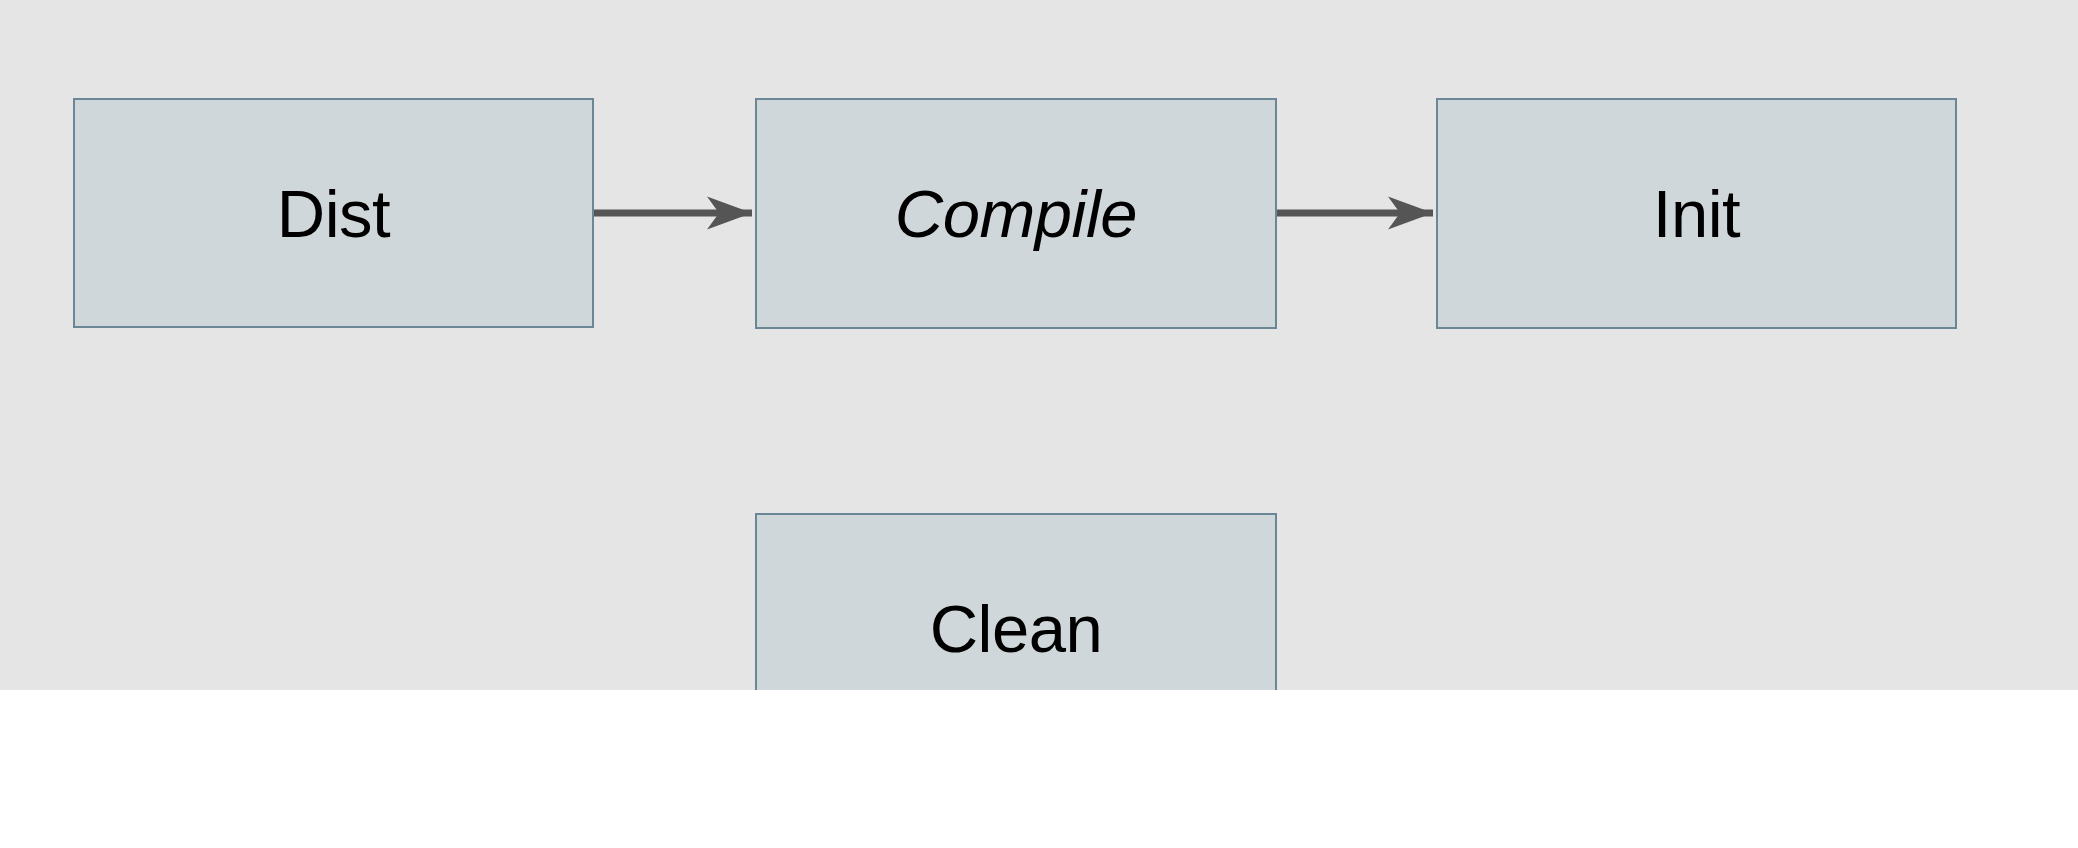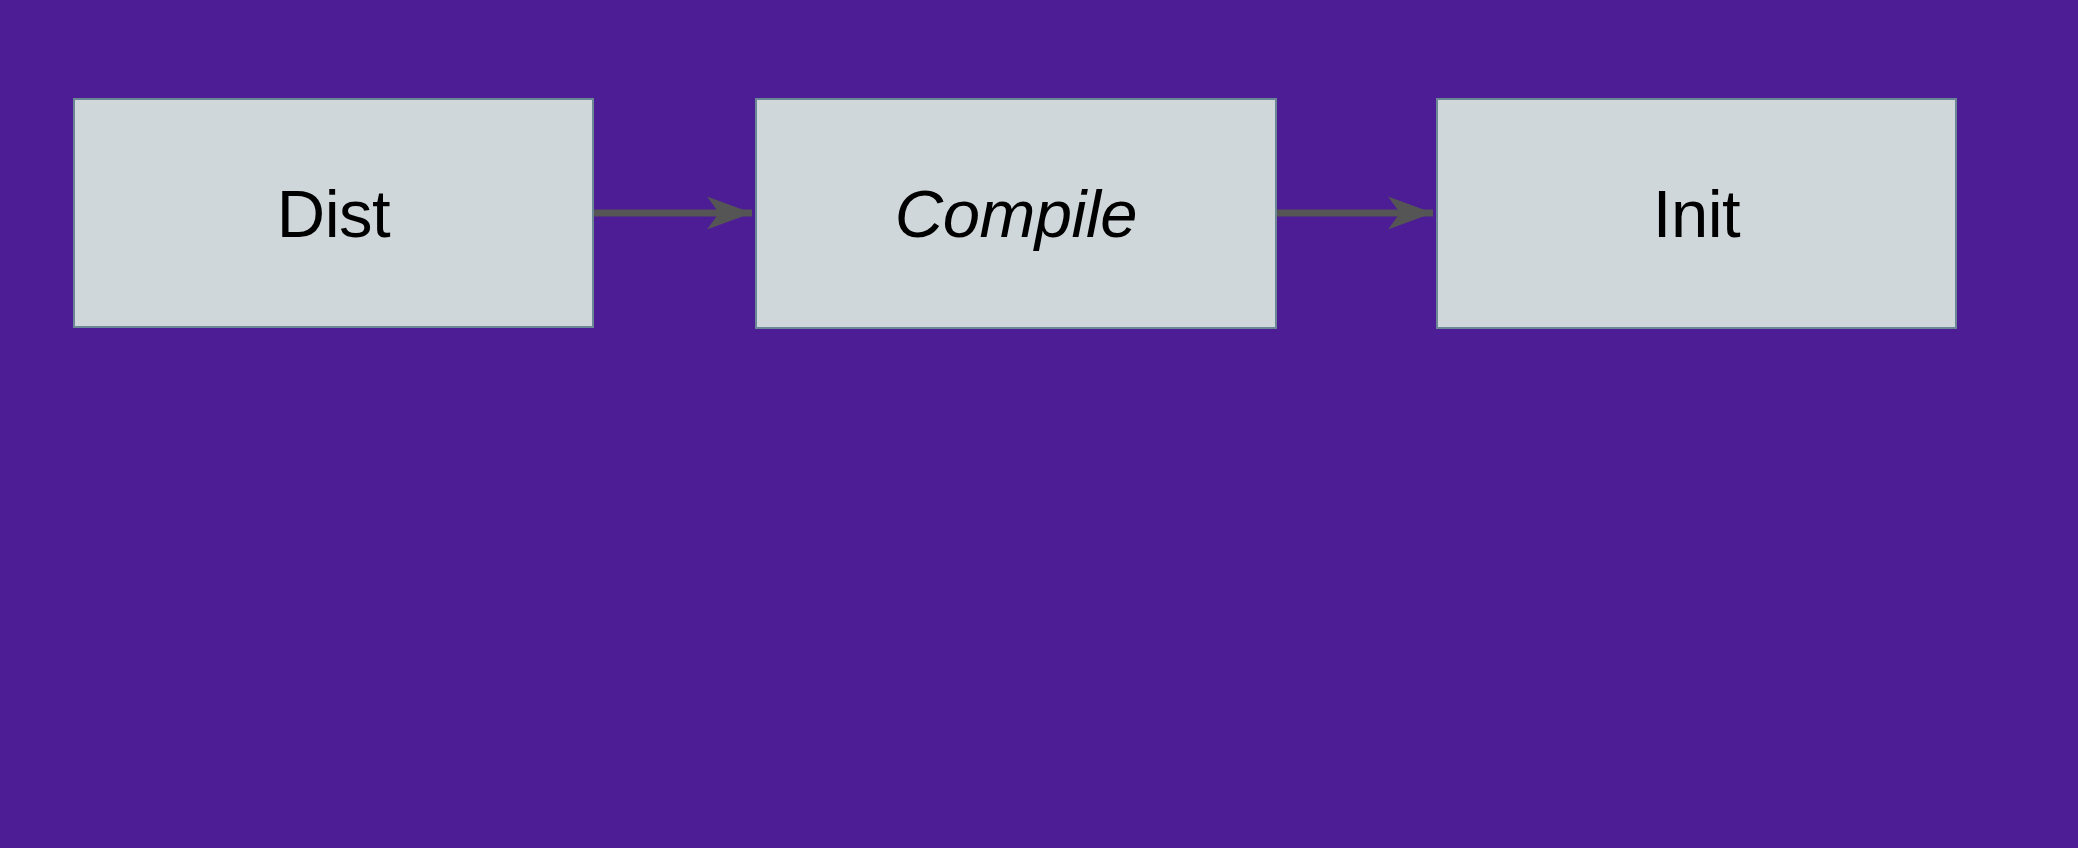--- a/index.html
+++ b/index.html
@@ -7,22 +7,22 @@
     margin: 0;
     padding: 0;
     background: #ffffff;
   }
   body {
     font-family: "Liberation Sans", sans-serif;
   }
   #canvas {
     position: relative;
     width: 2078px;
-    height: 848px;
-    background: #4c1d95;
+    height: 690px;
+    background: #e5e5e5;
     overflow: hidden;
   }
   .node {
     position: absolute;
     box-sizing: border-box;
     background: #d0d7da;
     border: 2px solid #6b8795;
     display: flex;
     align-items: center;
     justify-content: center;
@@ -72,14 +72,17 @@
   </div>
 
   <div class="node" style="left:755px; top:98px; width:522px; height:231px;font-style:italic;">
     <span class="node-label">Compile</span>
   </div>
 
   <div class="node" style="left:1436px; top:98px; width:521px; height:231px;">
     <span class="node-label">Init</span>
   </div>
 
+  <div class="node" style="left:755px; top:513px; width:522px; height:231px;">
+    <span class="node-label">Clean</span>
+  </div>
 
 </div>
 
 </body></html>

